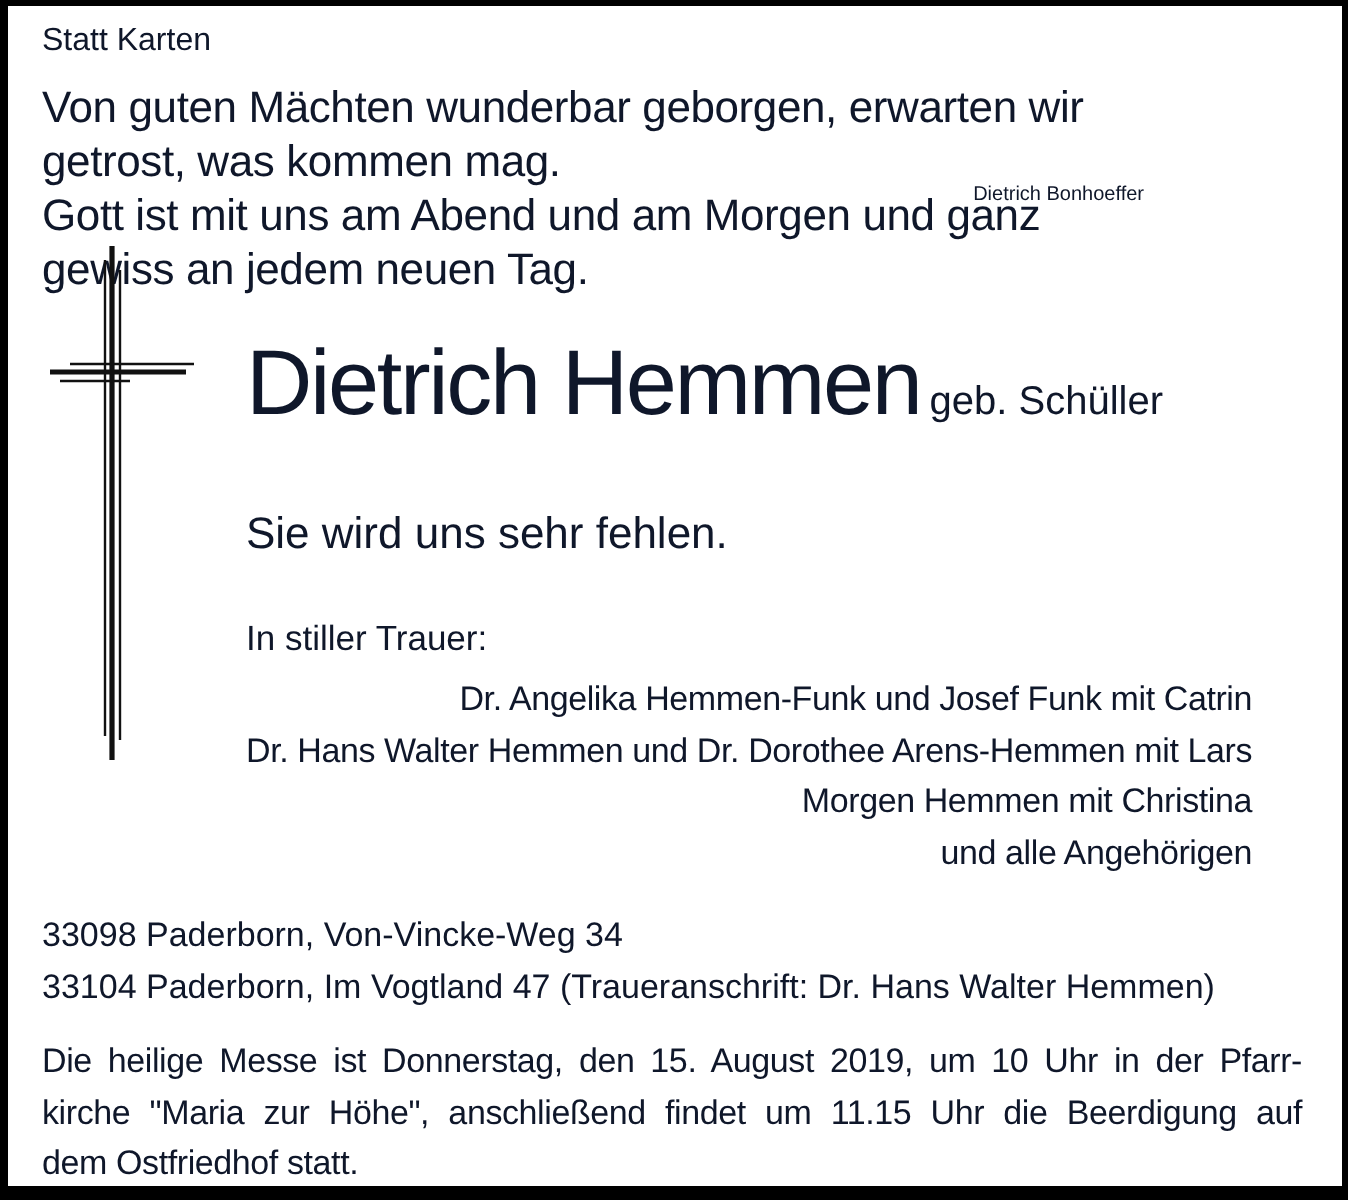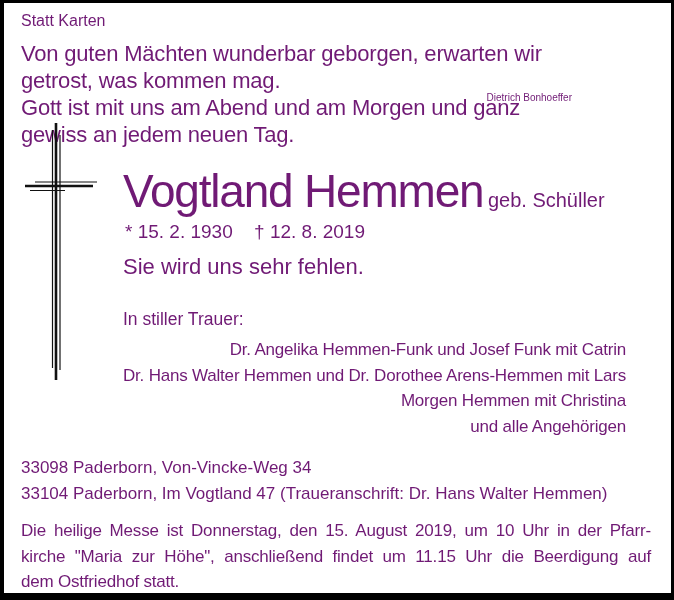--- a/index.html
+++ b/index.html
@@ -11,21 +11,21 @@
     position: relative;
     width: 674px;
     height: 600px;
     box-sizing: border-box;
     background: #ffffff;
     border-top: 3px solid #000;
     border-left: 4px solid #000;
     border-right: 3px solid #000;
     border-bottom: 7px solid #000;
     font-family: "Liberation Sans", sans-serif;
-    color: #701a75;
+    color: #0f172a;
     overflow: hidden;
   }
   .abs { position: absolute; }
   .preheader {
     left: 17px; top: 9px;
     font-size: 16px;
   }
   .quote {
     left: 17px; top: 37px;
     width: 568px;
@@ -123,28 +123,24 @@
       <line x1="52" y1="3" x2="52" y2="260" stroke-width="2.6"></line>
       <line x1="56" y1="15" x2="56" y2="250" stroke-width="1.2"></line>
       <line x1="31" y1="62" x2="93" y2="62" stroke-width="1.2"></line>
       <line x1="21" y1="66" x2="89" y2="66" stroke-width="2.6"></line>
       <line x1="26" y1="70.5" x2="61" y2="70.5" stroke-width="1.2"></line>
     </svg>
   </div>
 
 
   <div class="abs name-line">
-    <span class="name-main">Vogtland Hemmen</span>
+    <span class="name-main">Dietrich Hemmen</span>
     <span class="name-maiden">geb. Schüller</span>
   </div>
 
-  <div class="abs dates">
-    <span class="birth">* 15. 2. 1930</span>
-    <span class="death">† 12. 8. 2019</span>
-  </div>
 
   <div class="abs message">Sie wird uns sehr fehlen.</div>
 
   <div class="abs mourning-header">In stiller Trauer:</div>
 
   <div class="abs mourners">
     <div>Dr. Angelika Hemmen-Funk und Josef Funk mit Catrin</div>
     <div>Dr. Hans Walter Hemmen und Dr. Dorothee Arens-Hemmen mit Lars</div>
     <div>Morgen Hemmen mit Christina</div>
     <div>und alle Angehörigen</div>

